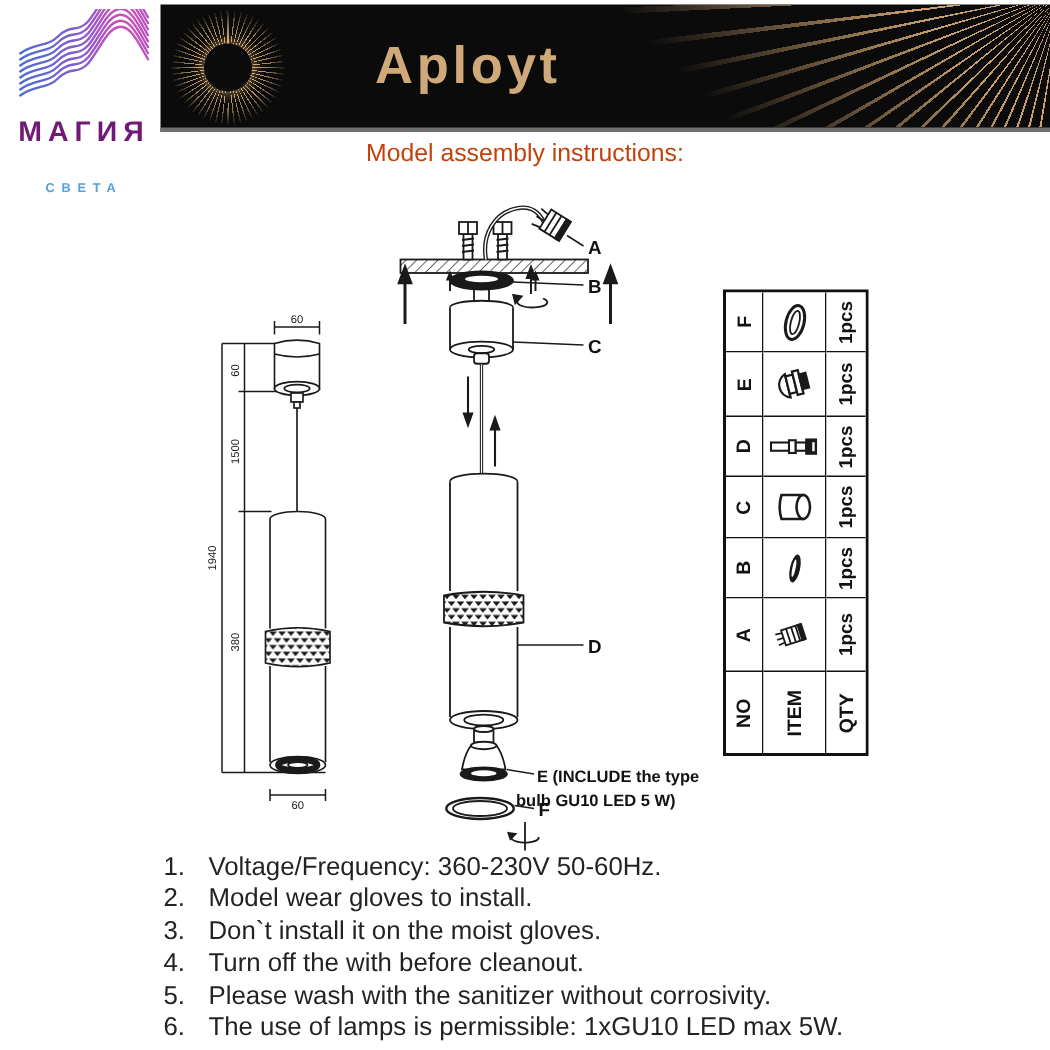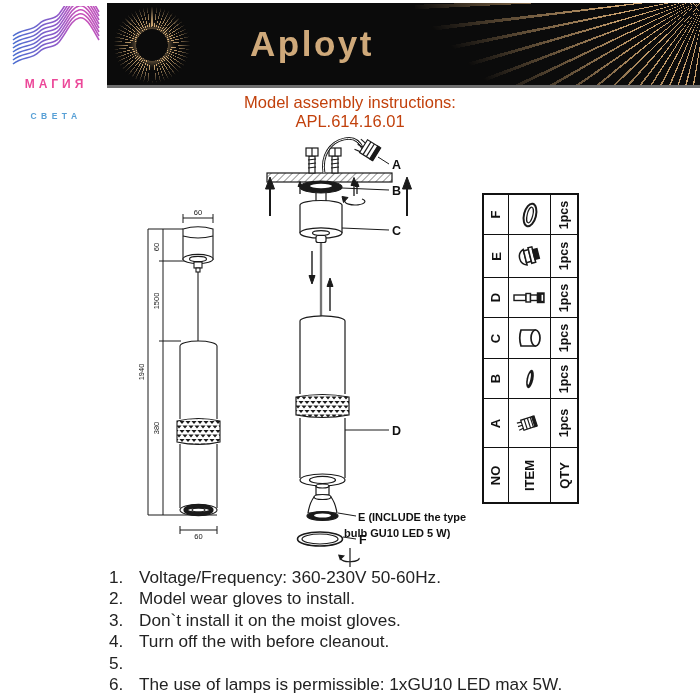--- a/index.html
+++ b/index.html
@@ -2,21 +2,21 @@
 <html><head>
 <meta charset="utf-8">
 <style>
   html,body{margin:0;padding:0;background:#fff;}
   .sheet{position:relative;width:700px;height:700px;background:#fff;overflow:hidden;
          font-family:"Liberation Sans",sans-serif;color:#222;}
   .abs{position:absolute;}
 
   
   .logo{position:absolute;left:6px;top:6px;width:100px;text-align:center;}
-  .logo .l1{font-size:12px;font-weight:bold;letter-spacing:4px;color:#ec4899;margin-top:1px;}
+  .logo .l1{font-size:19px;font-weight:bold;letter-spacing:4px;color:#701a75;margin-top:1px;}
   .logo .l2{font-size:8.5px;font-weight:bold;letter-spacing:4.5px;color:#58a0d6;margin-top:20px;}
 
   
   .banner{position:absolute;left:107px;top:3px;width:593px;height:82px;background:#0b0b0b;
           border-bottom:3px solid #6f6f6f;overflow:hidden;}
   .sunburst{position:absolute;left:7px;top:4px;width:76px;height:76px;border-radius:50%;
     background:
       radial-gradient(circle at center, rgba(11,11,11,0) 0 32%, rgba(11,11,11,.25) 48%, #0b0b0b 72%),
       repeating-conic-gradient(#d8b07a 0deg 1.5deg, rgba(11,11,11,0) 1.5deg 6.4deg);}
   .sunburst::after{content:"";position:absolute;inset:22px;border-radius:50%;background:#0b0b0b;
@@ -84,21 +84,20 @@
   </div>
 
   <div class="banner">
     <div class="sunburst"></div>
     <div class="brand">Aployt</div>
     <div class="corner-rays"></div>
   </div>
 
   <div class="title">
     <div>Model assembly instructions:</div>
-    <div>APL.614.16.01</div>
   </div>
 
   <svg class="abs" style="left:125px;top:195px" width="115" height="355" viewBox="0 0 115 355">
     <defs>
       <pattern id="knurl" patternUnits="userSpaceOnUse" width="6" height="9">
         <path d="M0.4,1 L3,4 L5.6,1 Z" fill="#1a1a1a"></path>
         <path d="M-2.6,5.5 L0,8.5 L2.6,5.5 Z" fill="#1a1a1a"></path>
         <path d="M3.4,5.5 L6,8.5 L8.6,5.5 Z" fill="#1a1a1a"></path>
       </pattern>
     </defs>
@@ -394,20 +393,21 @@
     <div class="inst-row">
       <span class="num">3.</span>
       <span class="txt">Don`t install it on the moist gloves.</span>
     </div>
     <div class="inst-row">
       <span class="num">4.</span>
       <span class="txt">Turn off the with before cleanout.</span>
     </div>
     <div class="inst-row">
       <span class="num">5.</span>
+      <span class="txt">Please wash with the sanitizer without corrosivity.</span>
     </div>
     <div class="inst-row">
       <span class="num">6.</span>
       <span class="txt">The use of lamps is permissible: 1xGU10 LED max 5W.</span>
     </div>
   </div>
 
 </div>
 
 </body></html>

